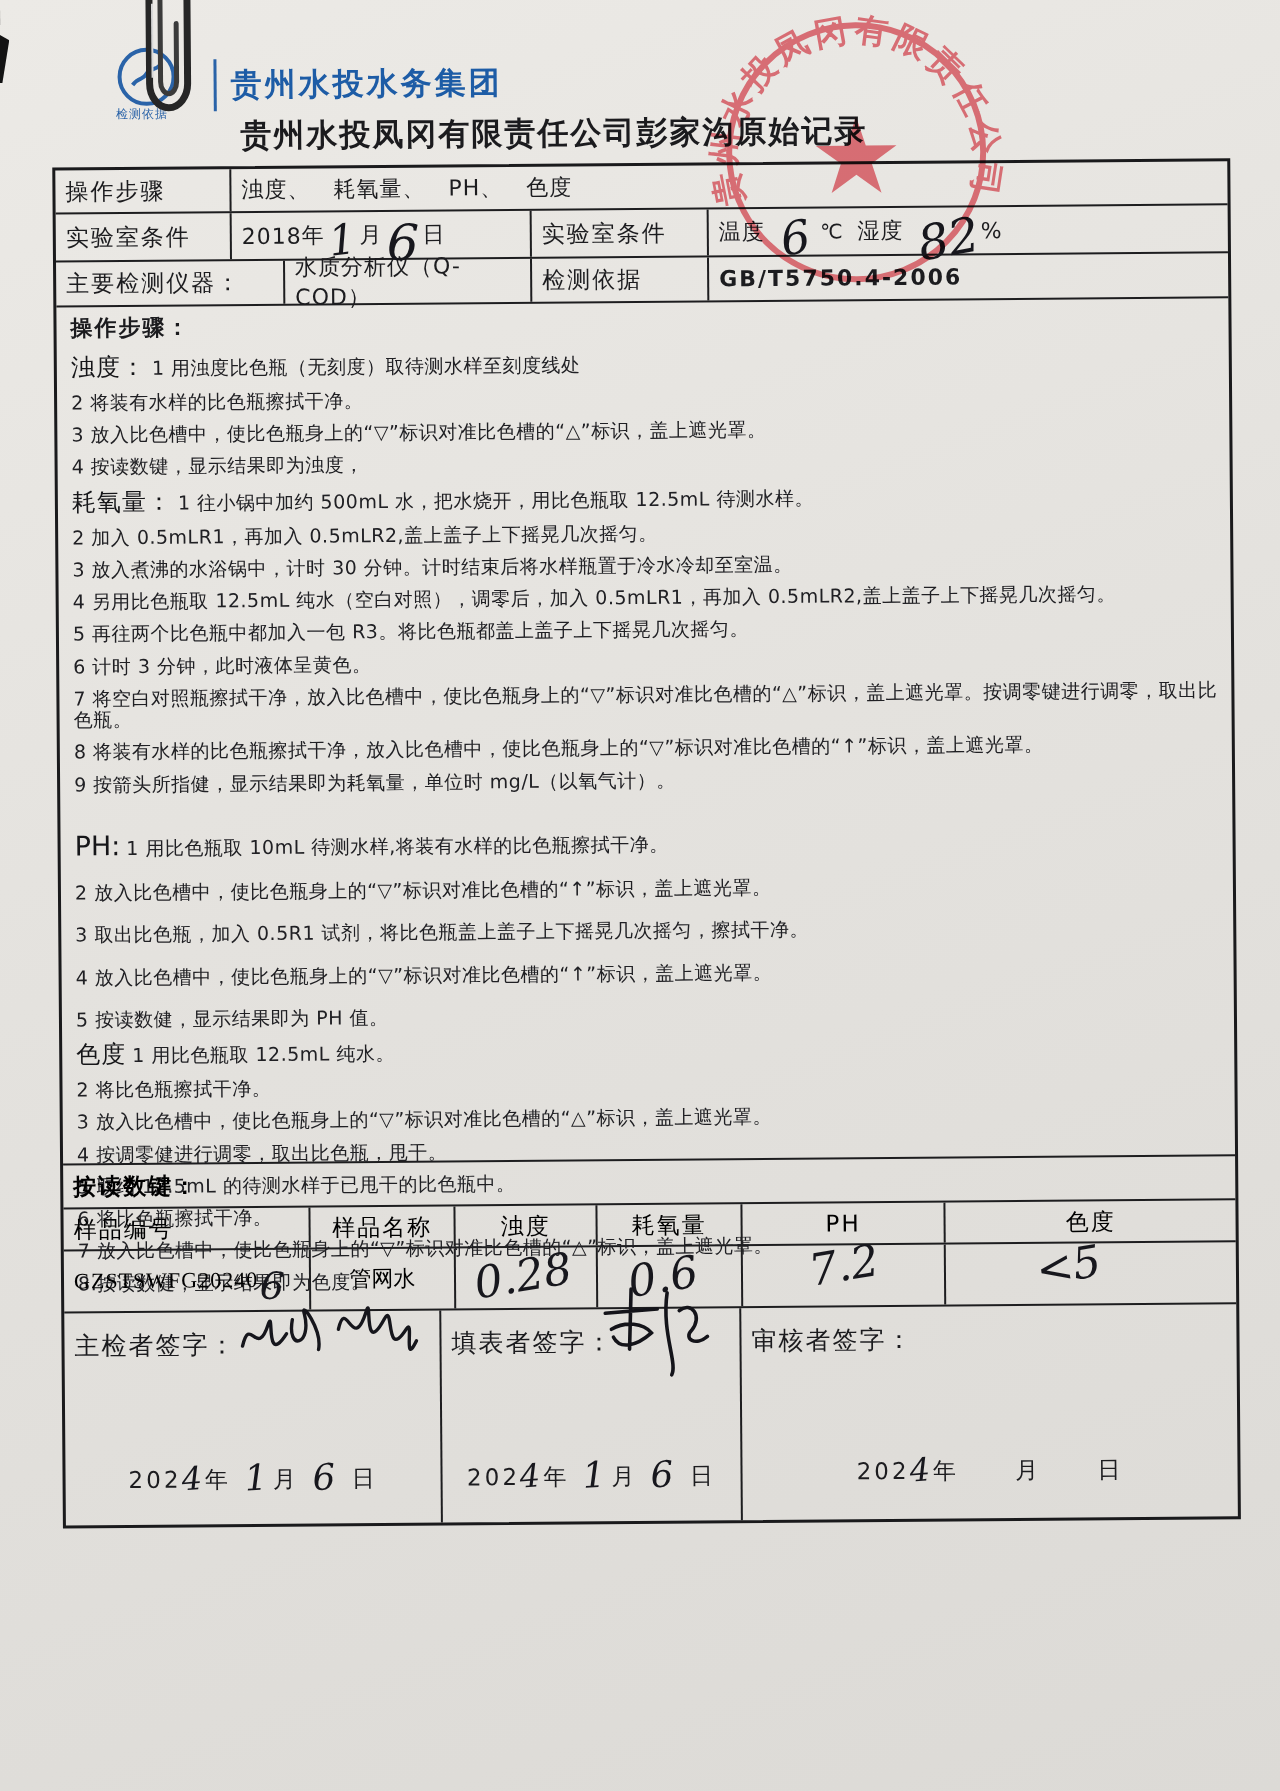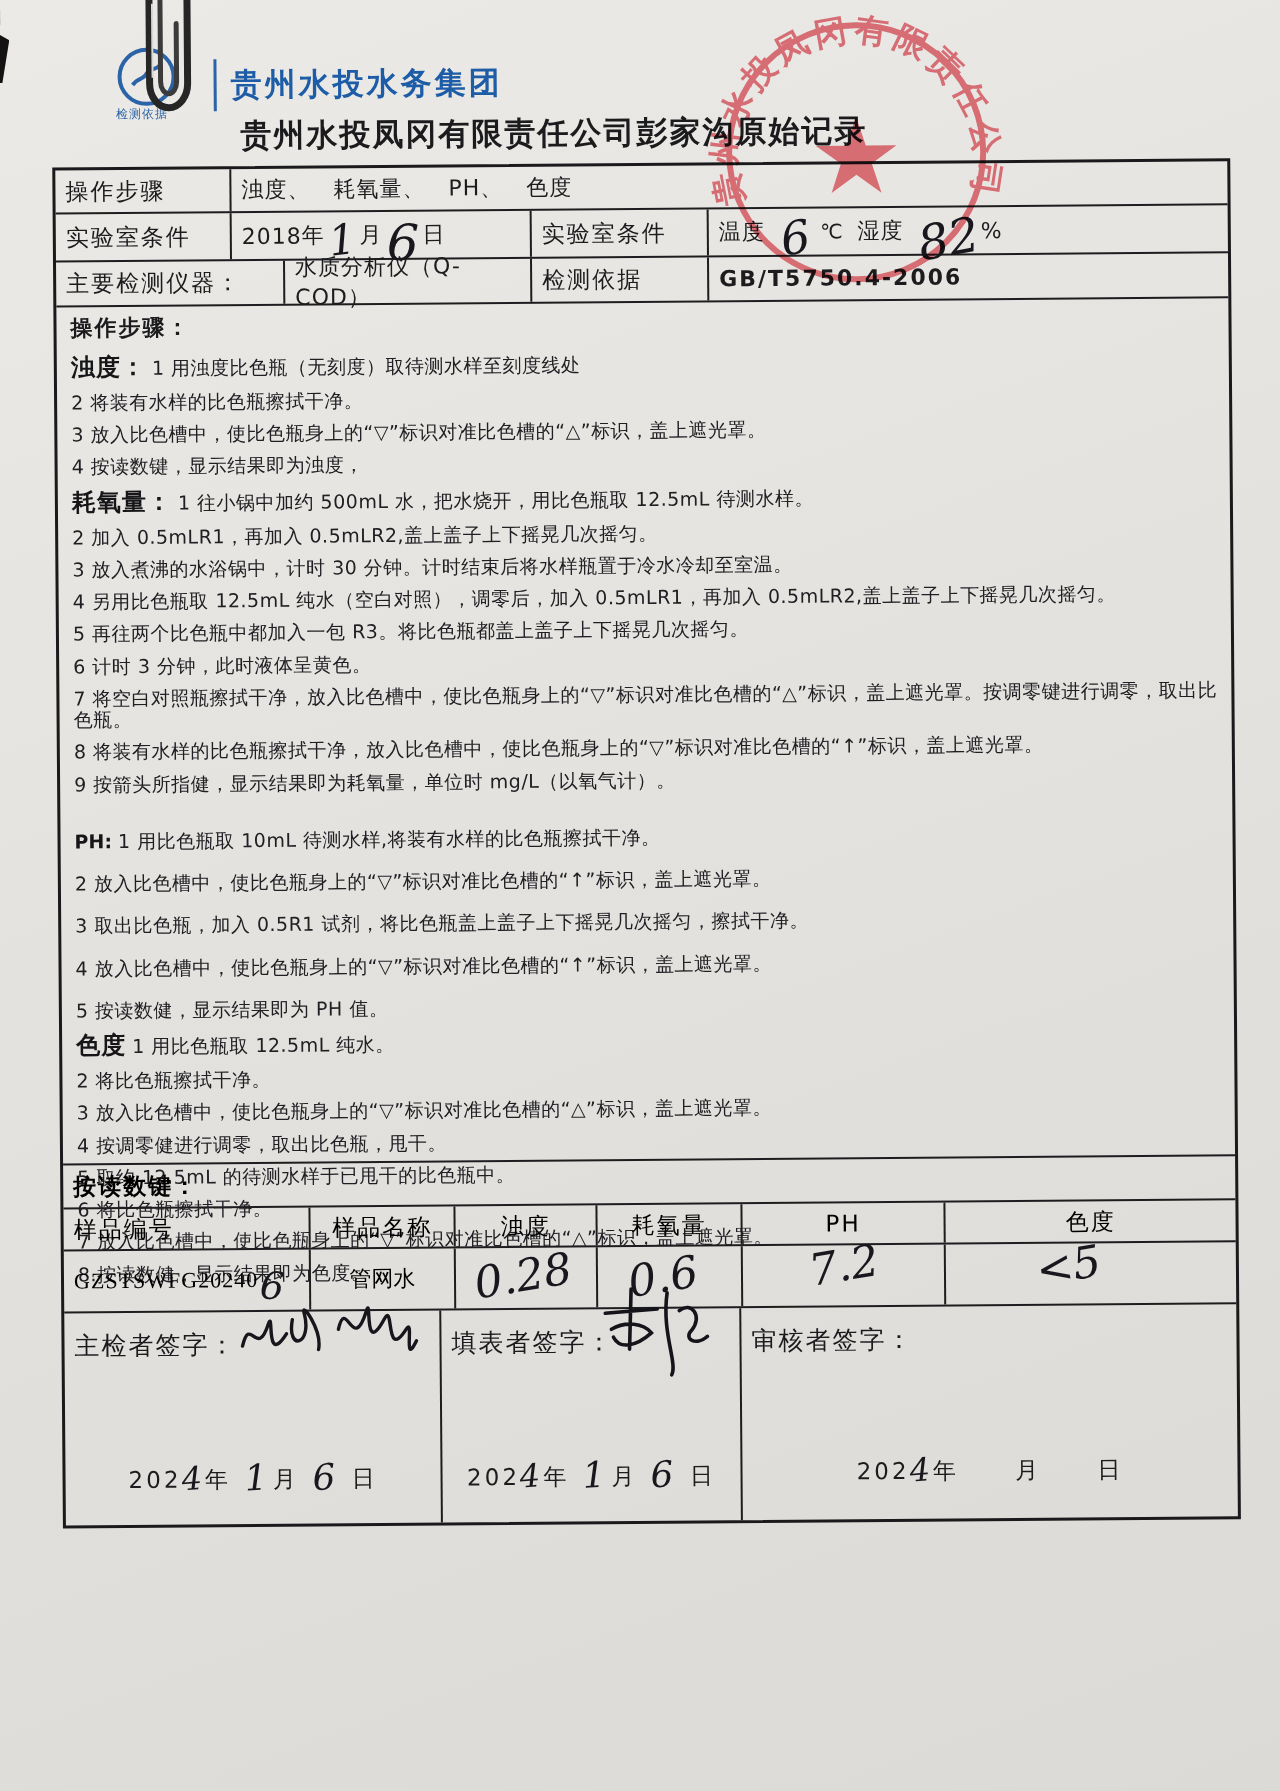--- a/index.html
+++ b/index.html
@@ -54,22 +54,22 @@
   .grow{flex:1 1 auto;}
   .w245{width:245px;flex:none;}
   .w145{width:145px;flex:none;}
   .w142{width:142px;flex:none;}
   .w203{width:203px;flex:none;}
   .w375{width:375px;flex:none;}
   .w300b{width:300px;flex:none;}
   
   .steps-heading{font-size:22px;font-weight:bold;letter-spacing:2px;margin-top:2px;color:#1b1b1e;}
   .step-line{font-size:19px;line-height:1.12;margin-top:11px;color:#202024;letter-spacing:0.5px;}
-  .sec-label{font-size:24px;font-weight:bold;letter-spacing:1px;margin-right:6px;color:#161619;}
-  .sec-label.latin{font-size:19px;letter-spacing:0;}
+  .sec-label{font-size:24px;font-weight:normal;letter-spacing:1px;margin-right:6px;color:#161619;}
+  .sec-label.latin{font-size:27px;letter-spacing:0;}
   .step-line.sec-idx-2{margin-top:21px;}
   .step-line.sec-idx-2.first{margin-top:36px;}
   
   .res-heading{font-size:23px;font-weight:bold;letter-spacing:2px;}
   .th{justify-content:center;font-size:23px;letter-spacing:2px;}
   .td{justify-content:center;font-size:22px;position:relative;}
   .sample-id{font-size:22px;letter-spacing:1px;font-family:"Liberation Serif","DejaVu Serif",serif;}
   
   .hw{font-family:"DejaVu Serif","Liberation Serif",serif;font-style:italic;color:#17171d;font-weight:500;display:inline-block;}
   .hw-m{font-size:42px;position:relative;top:4px;transform:rotate(-6deg);margin:0 4px;}

